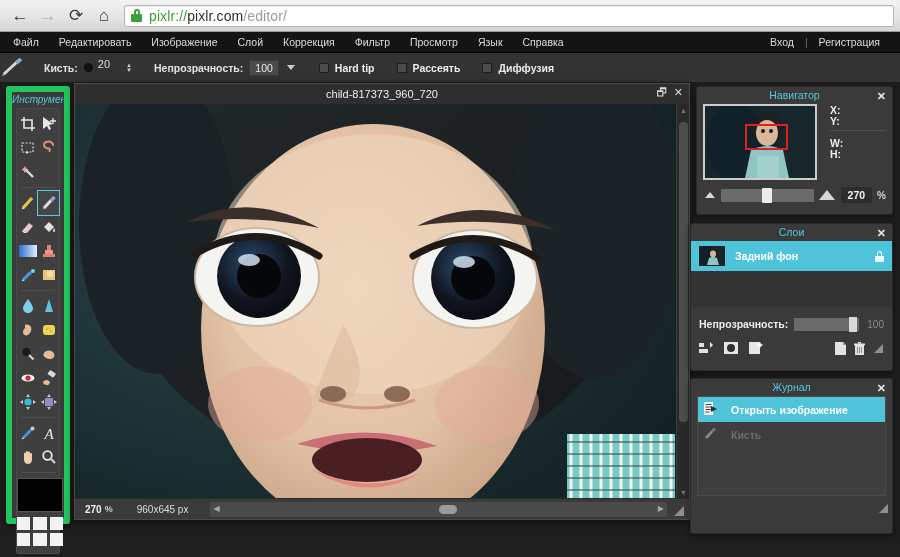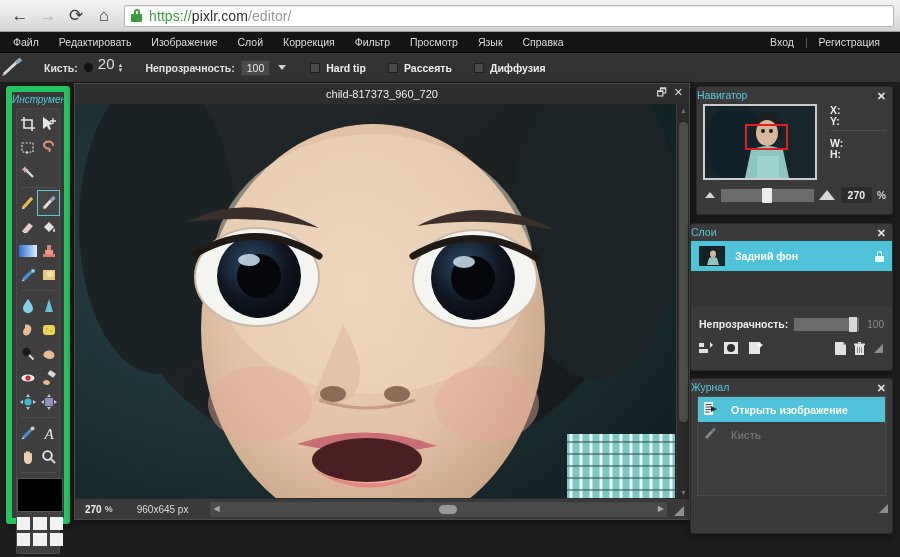--- a/index.html
+++ b/index.html
@@ -50,21 +50,21 @@
 
   
   .optionsbar {
     position: absolute; left: 0; top: 53px; width: 900px; height: 30px;
     background: #333333; border-bottom: 1px solid #1c1c1c;
     display: flex; align-items: center; padding: 0 0;
   }
   .opt-tool-icon { width: 26px; height: 20px; position: relative; margin-right: 18px; }
   .opt-label { font-size: 10.5px; color: #e2e2e2; font-weight: bold; margin-right: 6px; white-space: nowrap; }
   .brush-dot { width: 9px; height: 9px; border-radius: 50%; background: #111; margin-right: 5px; }
-  .brush-size { font-size: 15px; color: #ddd; margin-right: 3px; position: relative; top: -4px; }
+  .brush-size { font-size: 11px; color: #ddd; margin-right: 16px; position: relative; top: -4px; }
   .spin { display: inline-flex; flex-direction: column; font-size: 6px; color: #cfcfcf; line-height: 5px; margin-right: 22px; }
   .numfield {
     background: #4a4a4a; border: 1px solid #3a3a3a; color: #e8e8e8; font-size: 10.5px;
     padding: 1px 5px; min-width: 26px; text-align: center;
   }
   .caret { border-left: 4px solid transparent; border-right: 4px solid transparent; border-top: 5px solid #cfcfcf; margin-left: 8px; margin-right: 24px; }
   .chk-wrap { display: flex; align-items: center; margin-right: 22px; }
   .chk { width: 10px; height: 10px; background: #4b4b4b; border: 1px solid #1f1f1f; margin-right: 6px; }
   .chk-label { font-size: 10.5px; color: #ededed; font-weight: bold; white-space: nowrap; }
 
@@ -131,21 +131,21 @@
   .hscroll .hthumb { position: absolute; left: 50%; top: 3px; width: 18px; height: 9px; background: #9a9a9a; border-radius: 5px; }
   .hscroll .ha { position: absolute; top: 2px; font-size: 8px; color: #a8a8a8; }
   .grip { width: 12px; height: 12px; margin: 0 4px; position: relative; }
 
   
   .panel {
     position: absolute; background: #3a3a3a; border: 1px solid #2b2b2b; border-radius: 3px;
     box-shadow: 0 2px 6px rgba(0,0,0,.5);
   }
   .panel-title {
-    height: 17px; color: #52c9de; font-size: 10.5px; text-align: left; line-height: 17px; position: relative;
+    height: 17px; color: #52c9de; font-size: 10.5px; text-align: center; line-height: 17px; position: relative;
   }
   .panel-close { position: absolute; right: 6px; top: 1px; color: #e6e6e6; font-size: 11px; line-height: 16px; font-weight: bold; }
 
   
   #navigator { left: 696px; top: 3px; width: 197px; height: 129px; }
   .nav-body { margin: 0 6px; }
   .nav-thumb-wrap { display: flex; }
   .nav-thumb { width: 116px; height: 76px; border: 2px solid #cccccc; position: relative; overflow: hidden; background: #16252a; }
   .nav-rect { position: absolute; left: 40px; top: 18px; width: 43px; height: 26px; border: 2px solid #e02020; }
   .nav-xy { flex: 1; padding-left: 13px; color: #ececec; font-size: 10.5px; font-weight: bold; }
@@ -203,21 +203,21 @@
 <div class="browser-bar">
   <div class="nav-btn">←</div>
   <div class="nav-btn disabled">→</div>
   <div class="nav-btn">⟳</div>
   <div class="nav-btn">⌂</div>
   <div class="urlbar">
     <span class="lock">
       <span class="shackle"></span>
         <span class="body"></span>
     </span>
-    <span class="url-text"><span class="scheme">https://</span><b>pixlr.com</b><span>/editor/</span></span>
+    <span class="url-text"><span class="scheme">pixlr://</span><b>pixlr.com</b><span>/editor/</span></span>
   </div>
 </div>
 
 <div class="menubar">
   <div class="menu-item">Файл</div>
   <div class="menu-item">Редактировать</div>
   <div class="menu-item">Изображение</div>
   <div class="menu-item">Слой</div>
   <div class="menu-item">Коррекция</div>
   <div class="menu-item">Фильтр</div>

